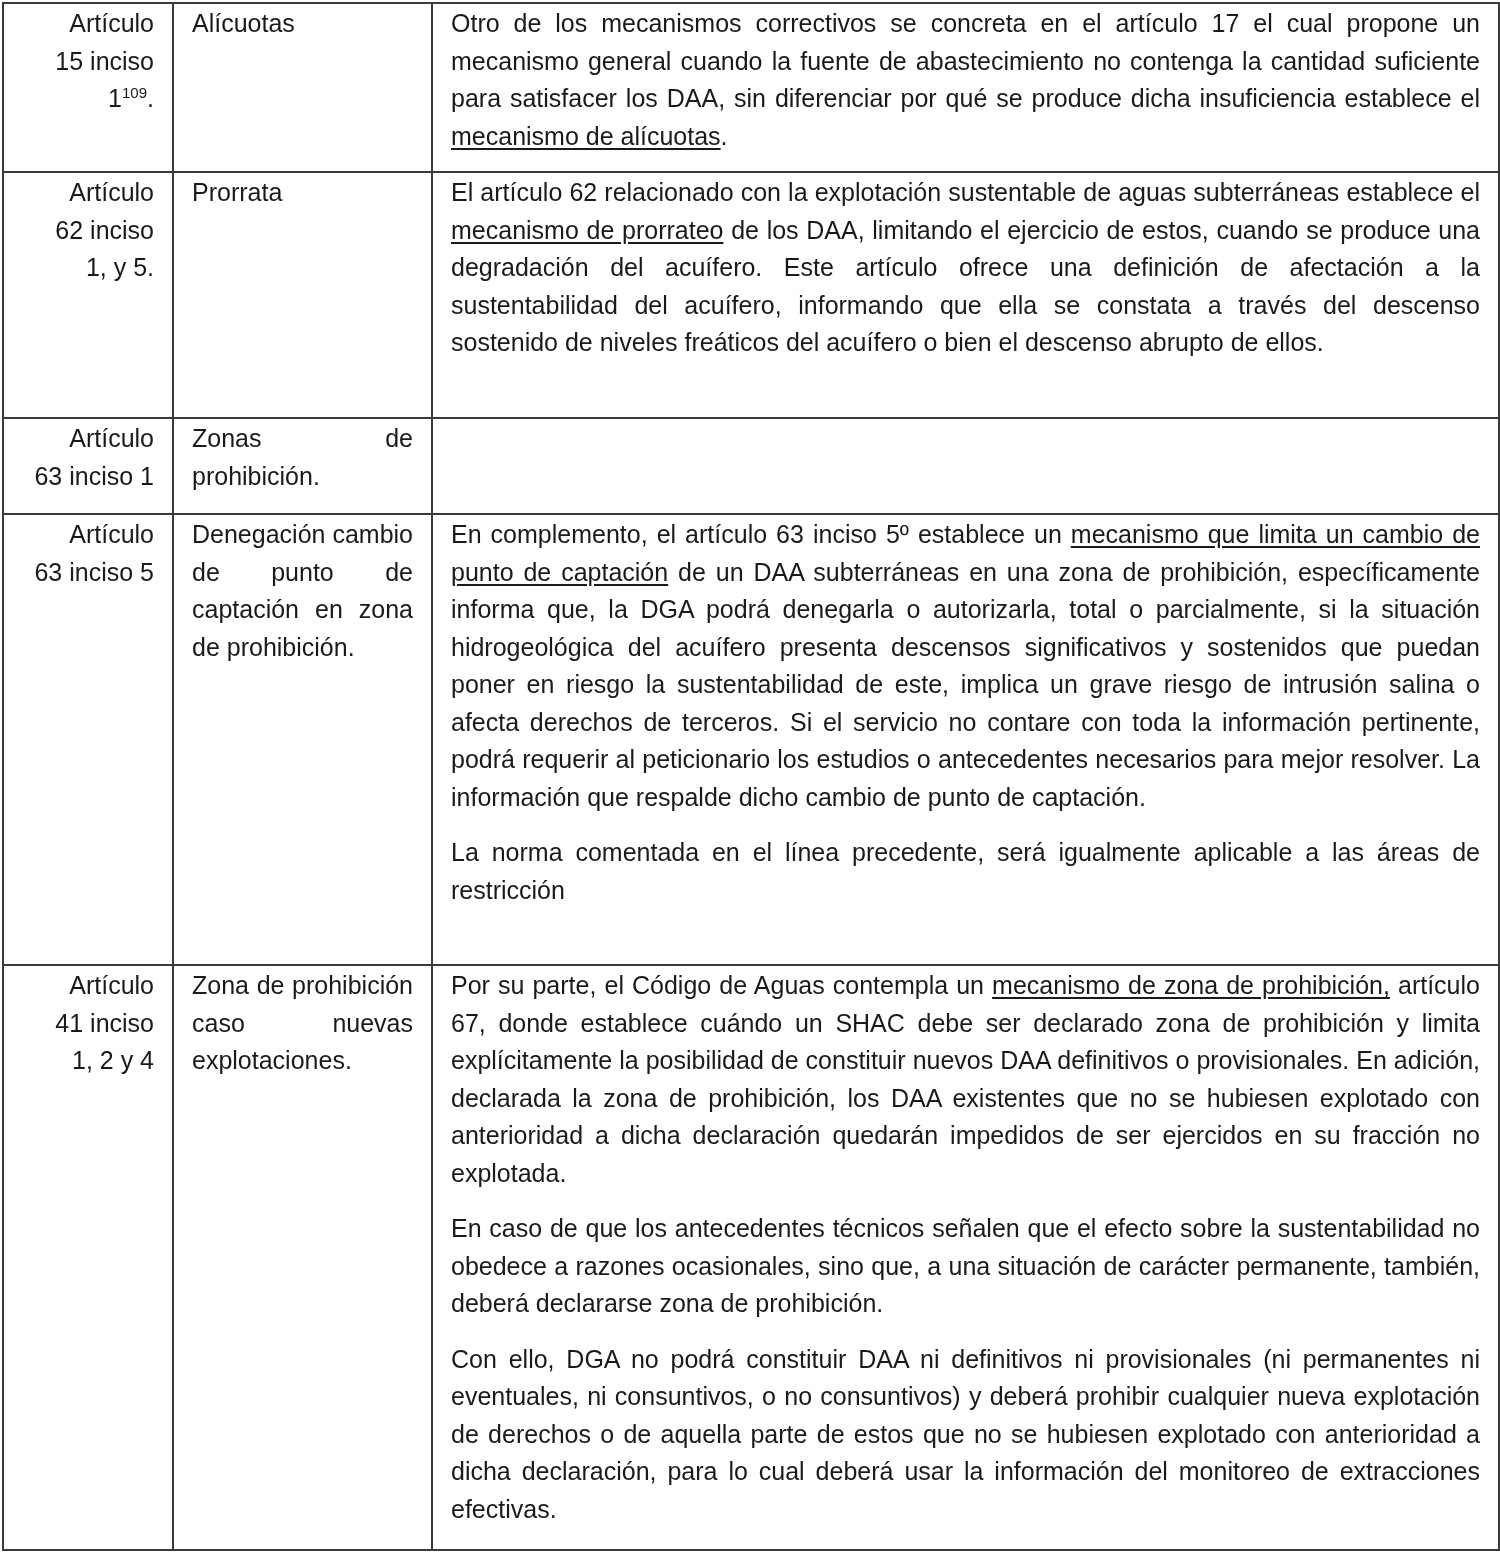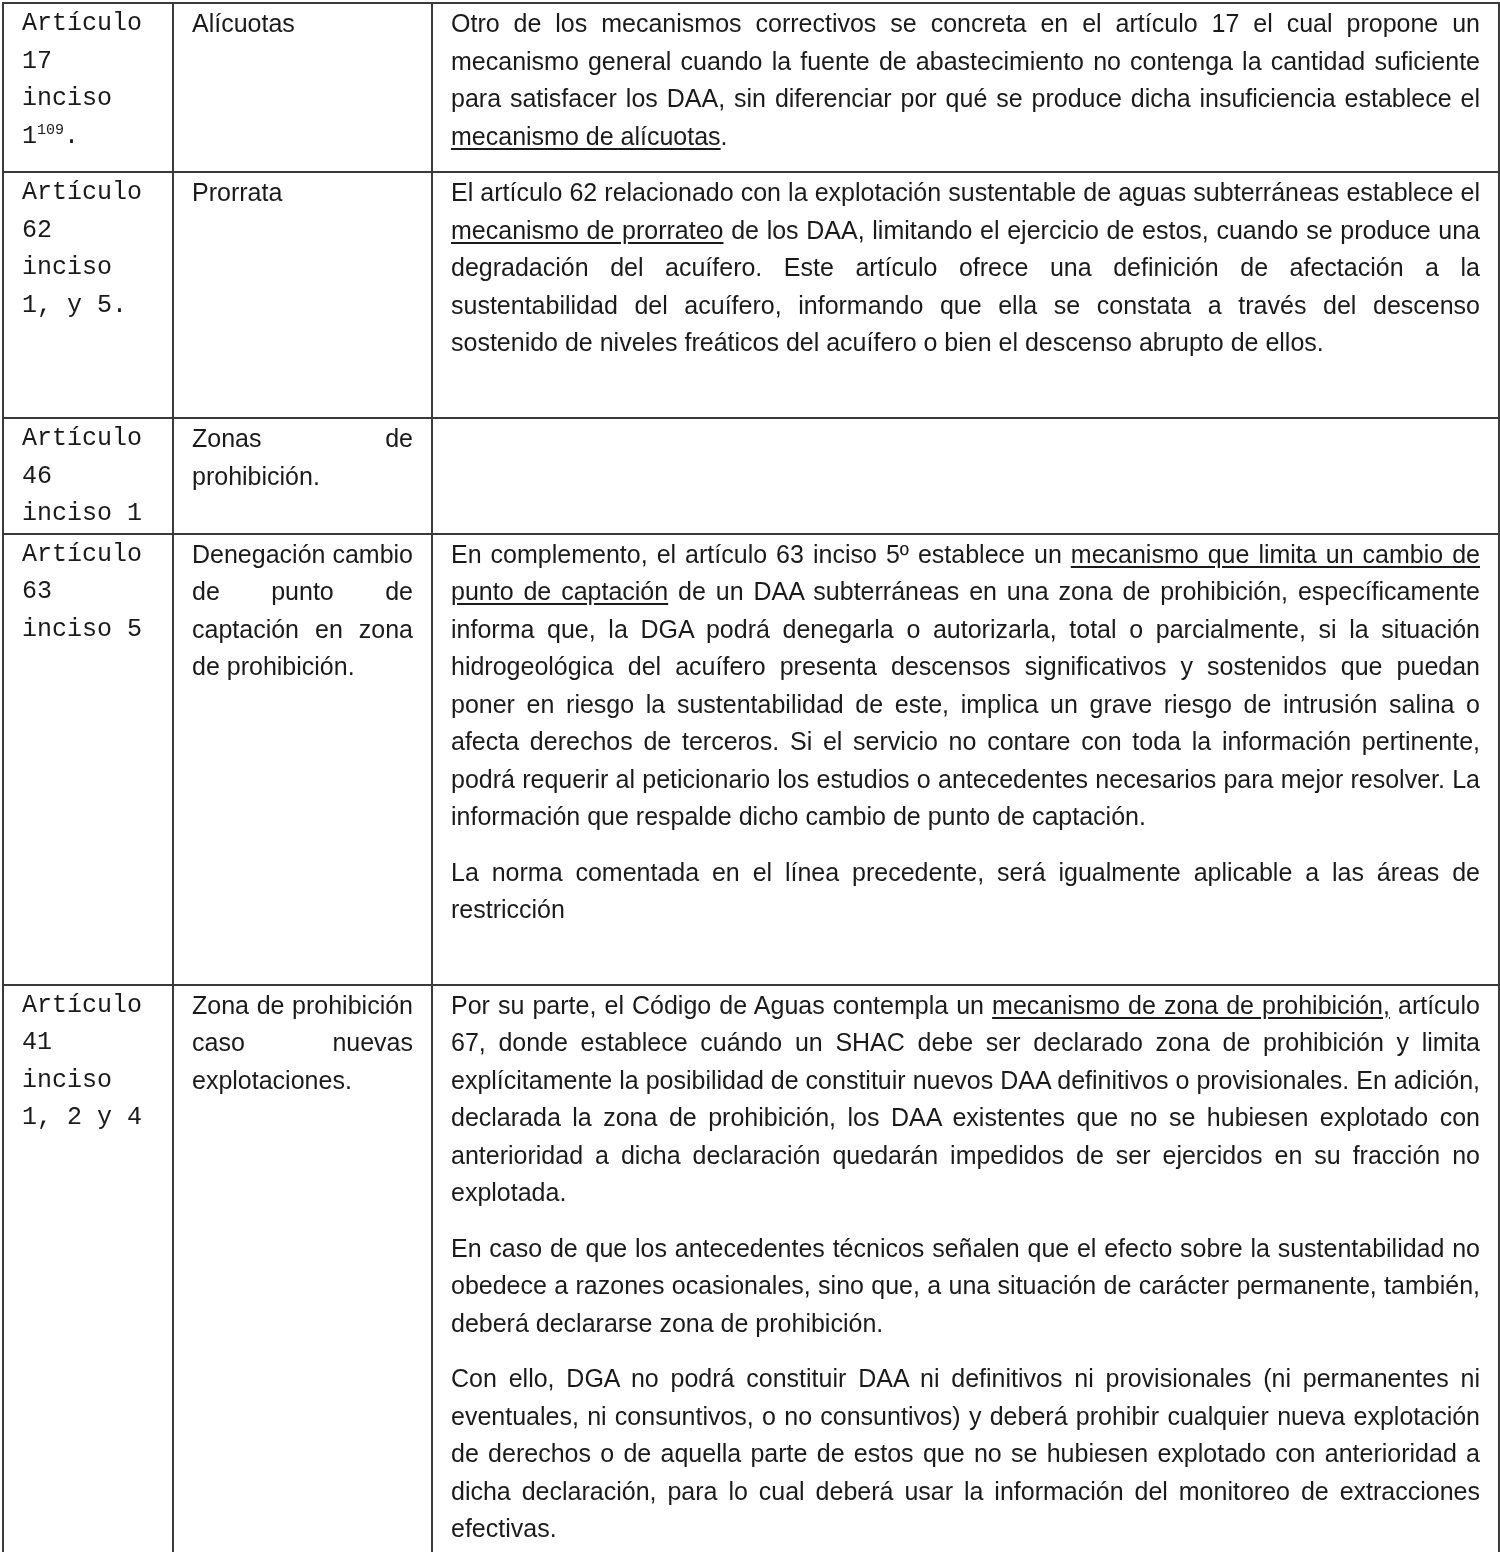--- a/index.html
+++ b/index.html
@@ -18,21 +18,21 @@
   table.law td {
     border: 2px solid #3a3a3a;
     vertical-align: top;
     font-size: 25px;
     line-height: 37.5px;
     padding: 1px 18px 0 18px;
   }
   col.c1 { width: 170px; }
   col.c2 { width: 259px; }
   col.c3 { width: 1067px; }
-  td.art { text-align: left; padding-left: 6px; padding-right: 6px; font-family: Liberation Mono, monospace; }
+  td.art { text-align: right; padding-left: 6px; padding-right: 6px; }
   td.mech { text-align: justify; text-align-last: auto; }
   td.desc { text-align: justify; }
   td.desc p { margin: 0 0 18px 0; text-align: justify; }
   td.desc p:last-child { margin-bottom: 0; }
   .u { text-decoration: underline; text-underline-offset: 3px; }
   sup.fn { font-size: 15px; line-height: 0; vertical-align: super; }
   .mech-text { display: block; text-align: justify; }
   
   tr.r1 td { height: 166px; }
   tr.r2 td { height: 243px; }
@@ -48,21 +48,21 @@
     <colgroup>
       <col class="c1">
         <col class="c2">
         <col class="c3">
     </colgroup>
     <tbody>
 
       <tr class="r1">
         <td class="art">
           <div>Artículo</div>
-          <div>17 inciso</div>
+          <div>15 inciso</div>
           <div><span>1</span><sup class="fn">109</sup><span>.</span></div>
         </td>
         <td class="mech">
           <span class="mech-text">Alícuotas</span>
         </td>
         <td class="desc">
           <p><span>Otro de los mecanismos correctivos se concreta en el artículo 17 el cual propone un mecanismo general cuando la fuente de abastecimiento no contenga la cantidad suficiente para satisfacer los DAA, sin diferenciar por qué se produce dicha insuficiencia establece el </span><span class="u">mecanismo de alícuotas</span><span>.</span></p>
         </td>
       </tr>
 
@@ -76,21 +76,21 @@
           <span class="mech-text">Prorrata</span>
         </td>
         <td class="desc">
           <p><span>El artículo 62 relacionado con la explotación sustentable de aguas subterráneas establece el </span><span class="u">mecanismo de prorrateo</span><span> de los DAA, limitando el ejercicio de estos, cuando se produce una degradación del acuífero. Este artículo ofrece una definición de afectación a la sustentabilidad del acuífero, informando que ella se constata a través del descenso sostenido de niveles freáticos del acuífero o bien el descenso abrupto de ellos.</span></p>
         </td>
       </tr>
 
       <tr class="r3">
         <td class="art">
           <div>Artículo</div>
-          <div>46 inciso 1</div>
+          <div>63 inciso 1</div>
         </td>
         <td class="mech">
           <span class="mech-text">Zonas de prohibición.</span>
         </td>
         <td class="desc"></td>
       </tr>
 
       <tr class="r4">
         <td class="art">
           <div>Artículo</div>

